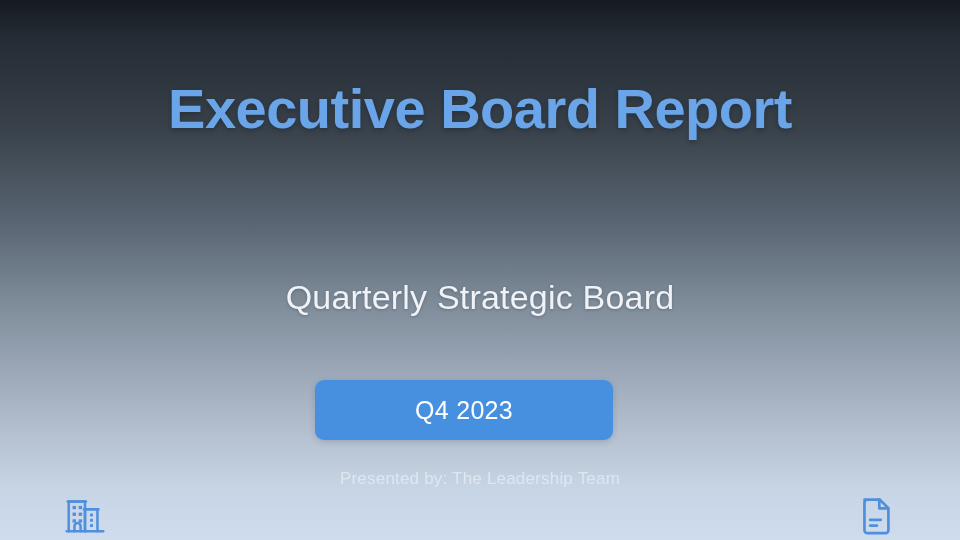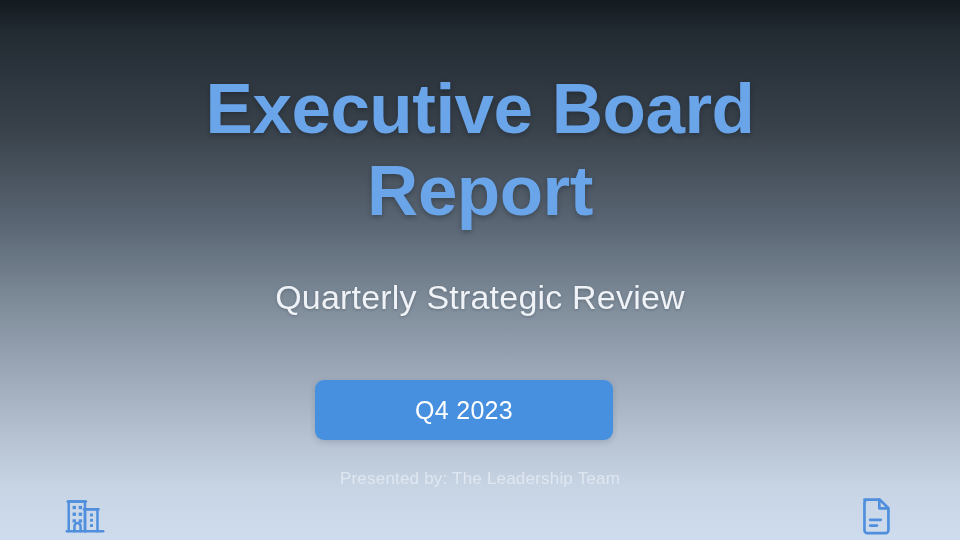--- a/index.html
+++ b/index.html
@@ -39,21 +39,21 @@
     display: flex;
     flex-direction: column;
     align-items: center;
   }
 
   .deck-title {
     width: 640px;
     margin: 0;
     padding: 0;
     text-align: center;
-    font-size: 71px;
+    font-size: 56px;
     line-height: 82px;
     font-weight: 700;
     letter-spacing: -0.5px;
     color: #6aa5e9;
     position: absolute;
     top: 68px;
     left: 160px;
     text-shadow: 0 2px 5px rgba(10, 18, 28, 0.30);
   }
 
@@ -125,21 +125,21 @@
 </style>
 </head>
 <body>
 
 <div class="slide">
 
   <div class="content">
 
     <h1 class="deck-title">Executive Board Report</h1>
 
-    <p class="deck-subtitle">Quarterly Strategic Review</p>
+    <p class="deck-subtitle">Quarterly Strategic Board</p>
 
     <div class="badge-row">
       <span class="period-badge">Q4 2023</span>
     </div>
 
     <p class="presenter">Presented by: The Leadership Team</p>
 
   </div>
 
   <div class="corner-icon left">

